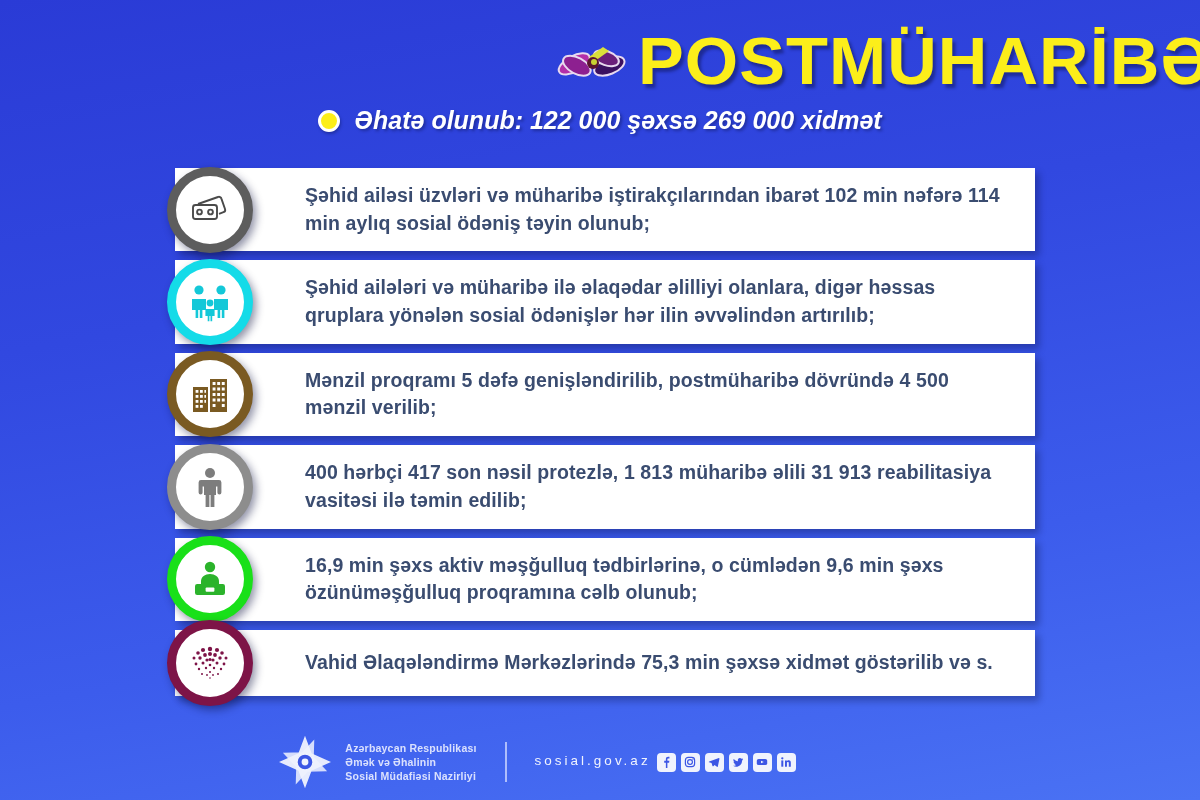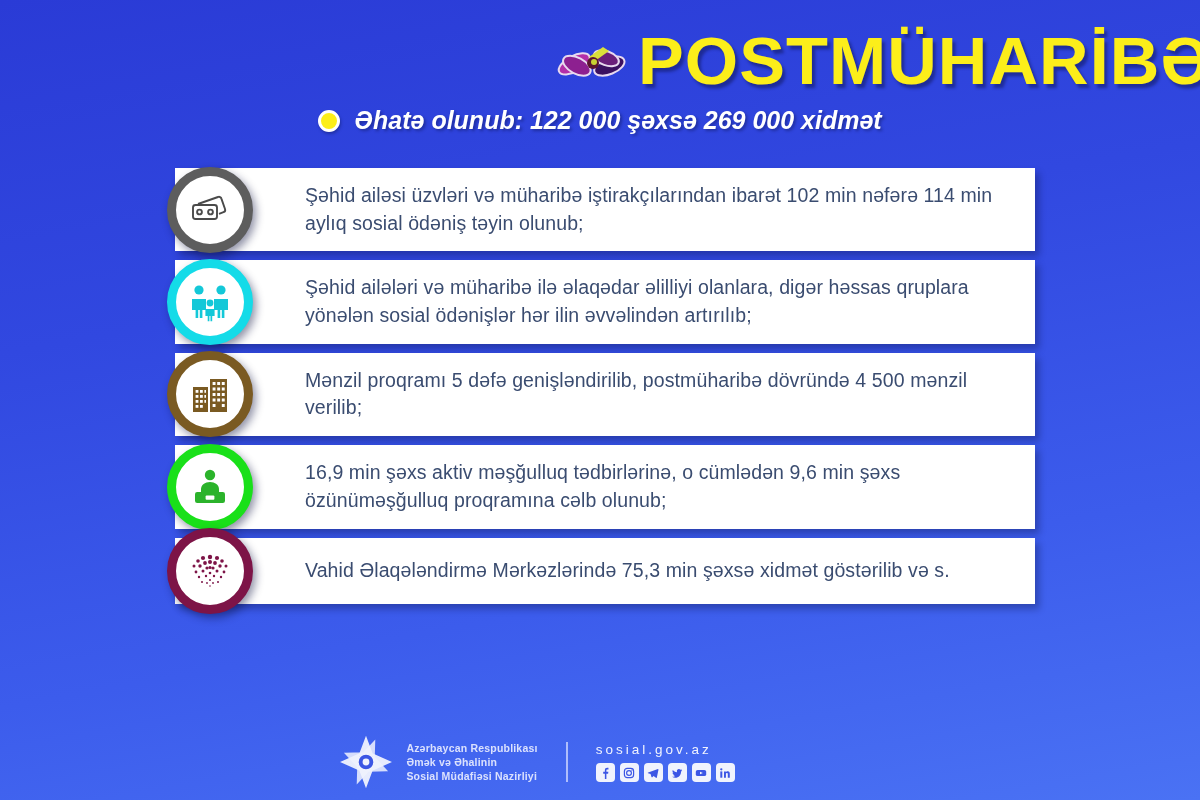--- a/index.html
+++ b/index.html
@@ -90,20 +90,21 @@
     top: 168px;
     left: 175px;
     width: 860px;
   }
 
   .fact-row {
     position: relative;
     display: flex;
     align-items: stretch;
     margin-bottom: 9px;
+    font-weight: bold;
   }
 
   .fact-card {
     background: #ffffff;
     width: 860px;
     padding: 14px 26px 14px 130px;
     display: flex;
     align-items: center;
     box-shadow: 4px 5px 7px rgba(8,14,60,0.33);
     min-height: 66px;
@@ -167,21 +168,21 @@
   }
 
   .divider-bar {
     width: 2px;
     height: 40px;
     background: #cdd6ff;
     margin: 0 14px;
     opacity: 0.85;
   }
 
-  .web-block { display: flex; flex-direction: column; gap: 6px; }
+  .web-block { display: flex; flex-direction: row; gap: 6px; }
 
   .web-url {
     color: #ffffff;
     font-size: 13.5px;
     letter-spacing: 3px;
     font-weight: normal;
   }
 
   .social-row { display: flex; gap: 5px; }
 
@@ -293,20 +294,31 @@
               <rect x="28.2" y="24.5" width="2.9" height="3"></rect>
               <rect x="32.8" y="24.5" width="2.9" height="3"></rect>
             <rect x="23.6" y="30" width="2.9" height="3"></rect>
               <rect x="32.8" y="30" width="2.9" height="3"></rect>
           </g>
         </svg>
       </div>
     </div>
 
 
+    <div class="fact-row">
+      <div class="fact-card">
+        <div class="fact-text">400 hərbçi 417 son nəsil protezlə, 1 813 müharibə əlili 31 913 reabilitasiya vasitəsi ilə təmin edilib;</div>
+      </div>
+      <div class="icon-badge ring-lightgray">
+        <svg width="40" height="42" viewBox="0 0 40 42" fill="#7d7d7d">
+          <circle cx="20" cy="7" r="5"></circle>
+          <path d="M11 14 h18 a2.4 2.4 0 0 1 2.4 2.4 v10 a2 2 0 0 1 -4 0 v-6 h-1.4 v8.6 h-1.6 v12 h-3.8 v-12 h-1.2 v12 h-3.8 v-12 h-1.6 v-8.6 h-1.4 v6 a2 2 0 0 1 -4 0 v-10 A2.4 2.4 0 0 1 11 14 Z"></path>
+        </svg>
+      </div>
+    </div>
 
     <div class="fact-row">
       <div class="fact-card">
         <div class="fact-text">16,9 min şəxs aktiv məşğulluq tədbirlərinə, o cümlədən 9,6 min şəxs özünüməşğulluq proqramına cəlb olunub;</div>
       </div>
       <div class="icon-badge ring-green">
         <svg width="42" height="40" viewBox="0 0 42 40" fill="#2bb32b">
           <circle cx="21" cy="8" r="5.2"></circle>
           <path d="M21 15 c-5 0-9 3-9 7.2 v3 h18 v-3 C30 18 26 15 21 15 Z"></path>
           <rect x="6" y="25" width="30" height="11" rx="2.2"></rect>

